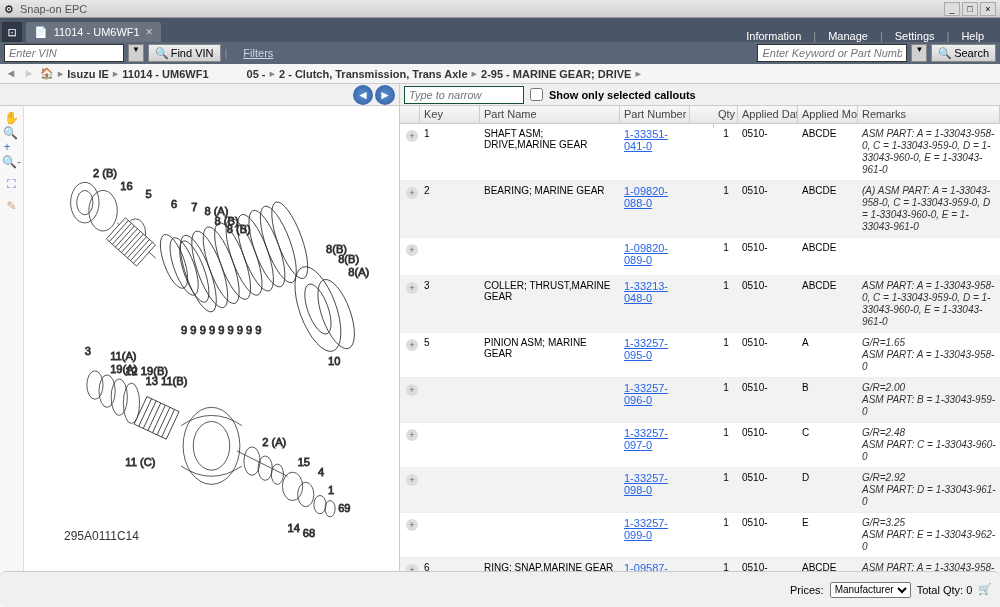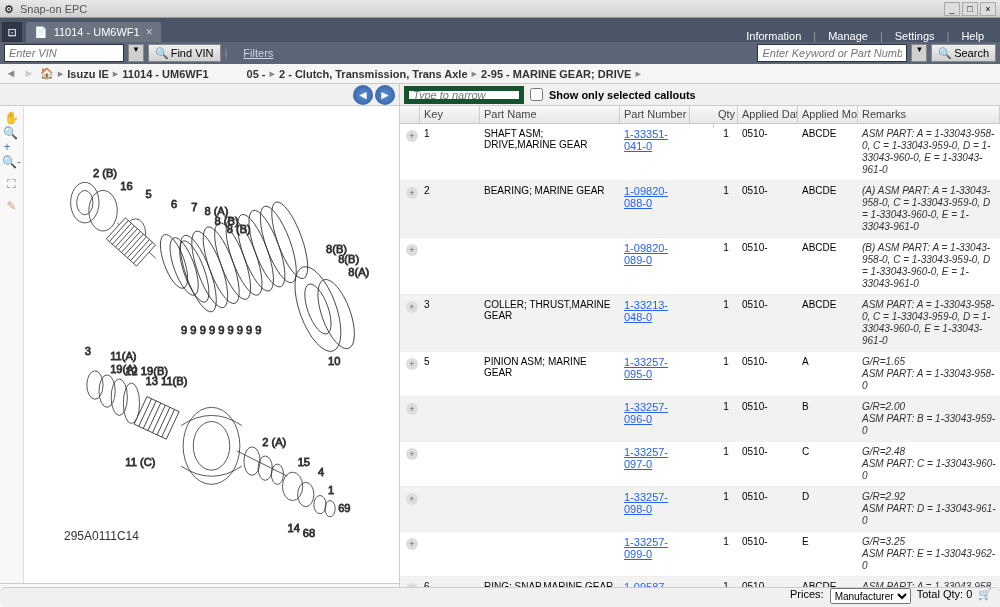--- a/index.html
+++ b/index.html
@@ -43,42 +43,42 @@
 .side-tools { width: 24px; background: #f8f8f8; border-right: 1px solid #ddd; display: flex; flex-direction: column; align-items: center; padding-top: 4px; gap: 6px; }
 .tool-icon { width: 16px; height: 16px; color: #4a7bc0; cursor: pointer; display: flex; align-items: center; justify-content: center; font-size: 12px; }
 .diagram { flex: 1; position: relative; background: #fff; }
 .diagram svg { width: 100%; height: 100%; }
 .part-num-label { position: absolute; bottom: 40px; left: 40px; color: #333; font-size: 12px; }
 .img-footer { height: 24px; background: #f8f8f8; border-top: 1px solid #ccc; display: flex; align-items: center; justify-content: flex-end; padding: 0 8px; gap: 8px; }
 .footer-icon { color: #888; font-size: 16px; }
 
 .right-panel { flex: 1; display: flex; flex-direction: column; }
 .filter-row { height: 22px; background: #f0f0f0; display: flex; align-items: center; padding: 0 4px; gap: 6px; border-bottom: 1px solid #ccc; }
-.narrow-input { width: 120px; height: 18px; border: 5px solid #14532d; padding: 0 4px; font-style: italic; color: #999; }
+.narrow-input { width: 120px; height: 18px; border: 1px solid #14532d; padding: 0 4px; font-style: italic; color: #999; }
 .checkbox { width: 13px; height: 13px; }
 .table-header { background: linear-gradient(#f8f8f8, #e8e8e8); height: 18px; display: flex; border-bottom: 1px solid #ccc; }
 .th { border-right: 1px solid #ccc; padding: 2px 4px; color: #444; overflow: hidden; white-space: nowrap; }
 .col-exp { width: 20px; }
 .col-key { width: 60px; }
 .col-name { width: 140px; }
 .col-num { width: 70px; }
 .col-lr { width: 24px; margin-top: 18px; }
 .col-qty { width: 24px; }
 .col-date { width: 60px; }
 .col-model { width: 60px; }
 .col-remarks { flex: 1; }
 .table-body { flex: 1; overflow-y: auto; overflow-x: hidden; }
 .row { display: flex; min-height: 38px; border-bottom: 1px solid #eee; align-items: flex-start; padding: 2px 0; }
 .row.alt { background: #f2f2f2; }
 .td { padding: 2px 4px; overflow: hidden; font-size: 10px; }
 .expand-btn { width: 12px; height: 12px; border-radius: 50%; background: #ddd; color: #666; text-align: center; line-height: 12px; font-size: 9px; margin: 2px; }
 .part-link { color: #2563eb; text-decoration: underline; }
 .remarks-text { font-size: 10px; color: #333; line-height: 1.2; font-style: italic; }
 
-.status-bar { position: absolute; bottom: 0; left: 0; right: 0; height: 20px; background: #f0f0f0; border-top: 1px solid #ccc; display: flex; justify-content: flex-end; padding: 0 8px; gap: 6px; border-radius: 6px; }
+.status-bar { position: absolute; bottom: 0; left: 0; right: 0; height: 36px; background: #f0f0f0; border-top: 1px solid #ccc; display: flex; align-items: center; justify-content: flex-end; padding: 0 8px; gap: 6px; border-radius: 6px; }
 .status-bar select { height: 16px; font-size: 10px; }
 .table-body::-webkit-scrollbar { width: 16px; }
 .table-body::-webkit-scrollbar-track { background: #f0f0f0; }
 .table-body::-webkit-scrollbar-thumb { background: #c0c0c0; border: 1px solid #999; }
 </style>
 </head>
 <body>
 
 <div class="title-bar">
   <span class="title-bar-icon">⚙</span>
@@ -305,21 +305,20 @@
           <div class="td col-exp">
             <div class="expand-btn">+</div>
           </div>
           <div class="td col-key"></div>
           <div class="td col-name"></div>
           <div class="td col-num"><a class="part-link">1-09820-089-0</a></div>
           <div class="td col-lr"></div>
           <div class="td col-qty" style="text-align:center;">1</div>
           <div class="td col-date">0510-</div>
           <div class="td col-model">ABCDE</div>
-          <div class="td col-remarks remarks-text">(B)   ASM PART: A = 1-33043-958-0, C = 1-33043-959-0, D = 1-33043-960-0, E = 1-33043-961-0</div>
         </div>
         <div class="row alt">
           <div class="td col-exp">
             <div class="expand-btn">+</div>
           </div>
           <div class="td col-key">3</div>
           <div class="td col-name">COLLER; THRUST,MARINE GEAR</div>
           <div class="td col-num"><a class="part-link">1-33213-048-0</a></div>
           <div class="td col-lr"></div>
           <div class="td col-qty" style="text-align:center;">1</div>

